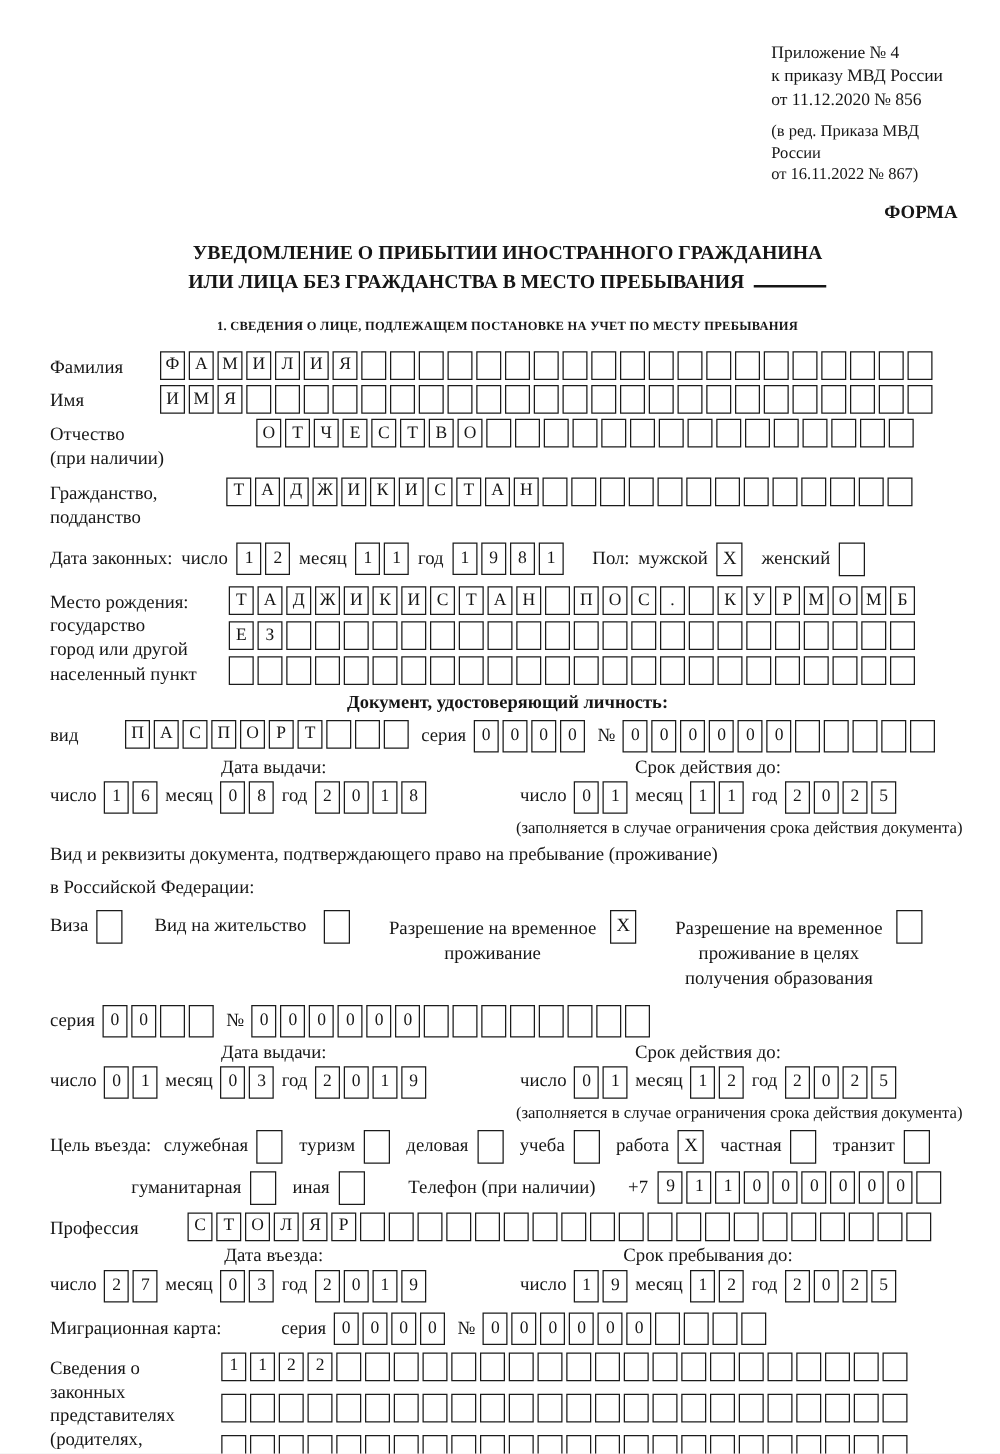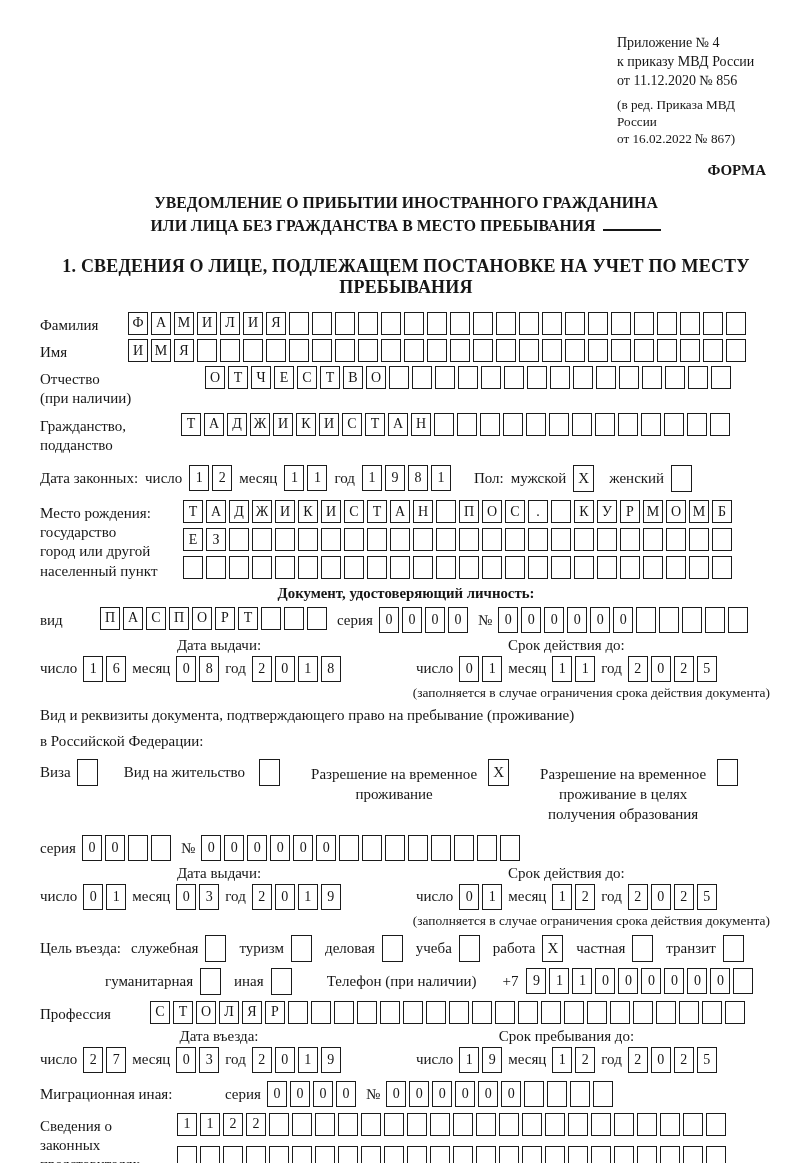--- a/index.html
+++ b/index.html
@@ -7,21 +7,21 @@
   .page {
     width: 800px; height: 1163px; margin: 0 auto; background: #ffffff;
     font-family: "Liberation Serif", "DejaVu Serif", serif; color: #161616;
     padding: 34px 28px 0 40px; overflow: hidden; position: relative;
   }
   .annex { margin-left: 577px; font-size: 14px; line-height: 1.35; }
   .annex-ed { margin-top: 5px; font-size: 13.2px; line-height: 1.3; }
   .forma { margin-top: 15px; text-align: right; padding-right: 6px; font-weight: bold; font-size: 15px; }
   .title { margin-top: 13px; text-align: center; font-weight: bold; font-size: 15.8px; line-height: 1.45; }
   .uline { display: inline-block; width: 58px; border-bottom: 2px solid #161616; height: 13px; margin-left: 8px; }
-  .sec1 { margin-top: 18px; text-align: center; font-weight: bold; font-size: 18px; letter-spacing: .2px; }
+  .sec1 { margin-top: 18px; text-align: center; font-weight: bold; font-size: 10px; letter-spacing: .2px; }
   .formbody { margin-top: 14px; }
 
   .row { display: flex; align-items: flex-start; margin-bottom: 4px; }
   .lbl { font-size: 15px; line-height: 1.28; padding-top: 4px; flex: none; }
   .inlbl { font-size: 15px; margin: 5px 6px 0 10px; flex: none; }
   .inlbl.first { margin-left: 0; }
   .lw-surname { width: 88px; }
   .lw-name { width: 88px; }
   .lw-patron { width: 165px; }
   .lw-citiz { width: 141px; }
@@ -79,21 +79,21 @@
 <div class="page">
 
   <div class="annex">
     <div>
         <div>Приложение № 4</div>
         <div>к приказу МВД России</div>
         <div>от 11.12.2020 № 856</div>
       </div>
     <div class="annex-ed">
         <div>(в ред. Приказа МВД России</div>
-        <div>от 16.02.2022 № 867)</div>
+        <div>от 16.11.2022 № 867)</div>
       </div>
   </div>
 
   <div class="forma">ФОРМА</div>
 
   <div class="title">
     <div>УВЕДОМЛЕНИЕ О ПРИБЫТИИ ИНОСТРАННОГО ГРАЖДАНИНА</div>
     <div><span>ИЛИ ЛИЦА БЕЗ ГРАЖДАНСТВА В МЕСТО ПРЕБЫВАНИЯ</span><span class="uline"></span></div>
   </div>
 
@@ -708,21 +708,21 @@
               <span class="cell dc">2</span>
               <span class="cell dc">0</span>
               <span class="cell dc">2</span>
               <span class="cell dc">5</span>
             </span>
           </div>
       </div>
     </div>
 
     <div class="row" style="margin-top:8px">
-      <div class="lbl lw-migr">Миграционная иная:</div>
+      <div class="lbl lw-migr">Миграционная карта:</div>
       <span class="inlbl first">серия</span>
       <div class="cells">
           <span class="cell dc">0</span>
           <span class="cell dc">0</span>
           <span class="cell dc">0</span>
           <span class="cell dc">0</span>
         </div>
       <span class="inlbl">№</span>
       <div class="cells">
           <span class="cell dc">0</span>

